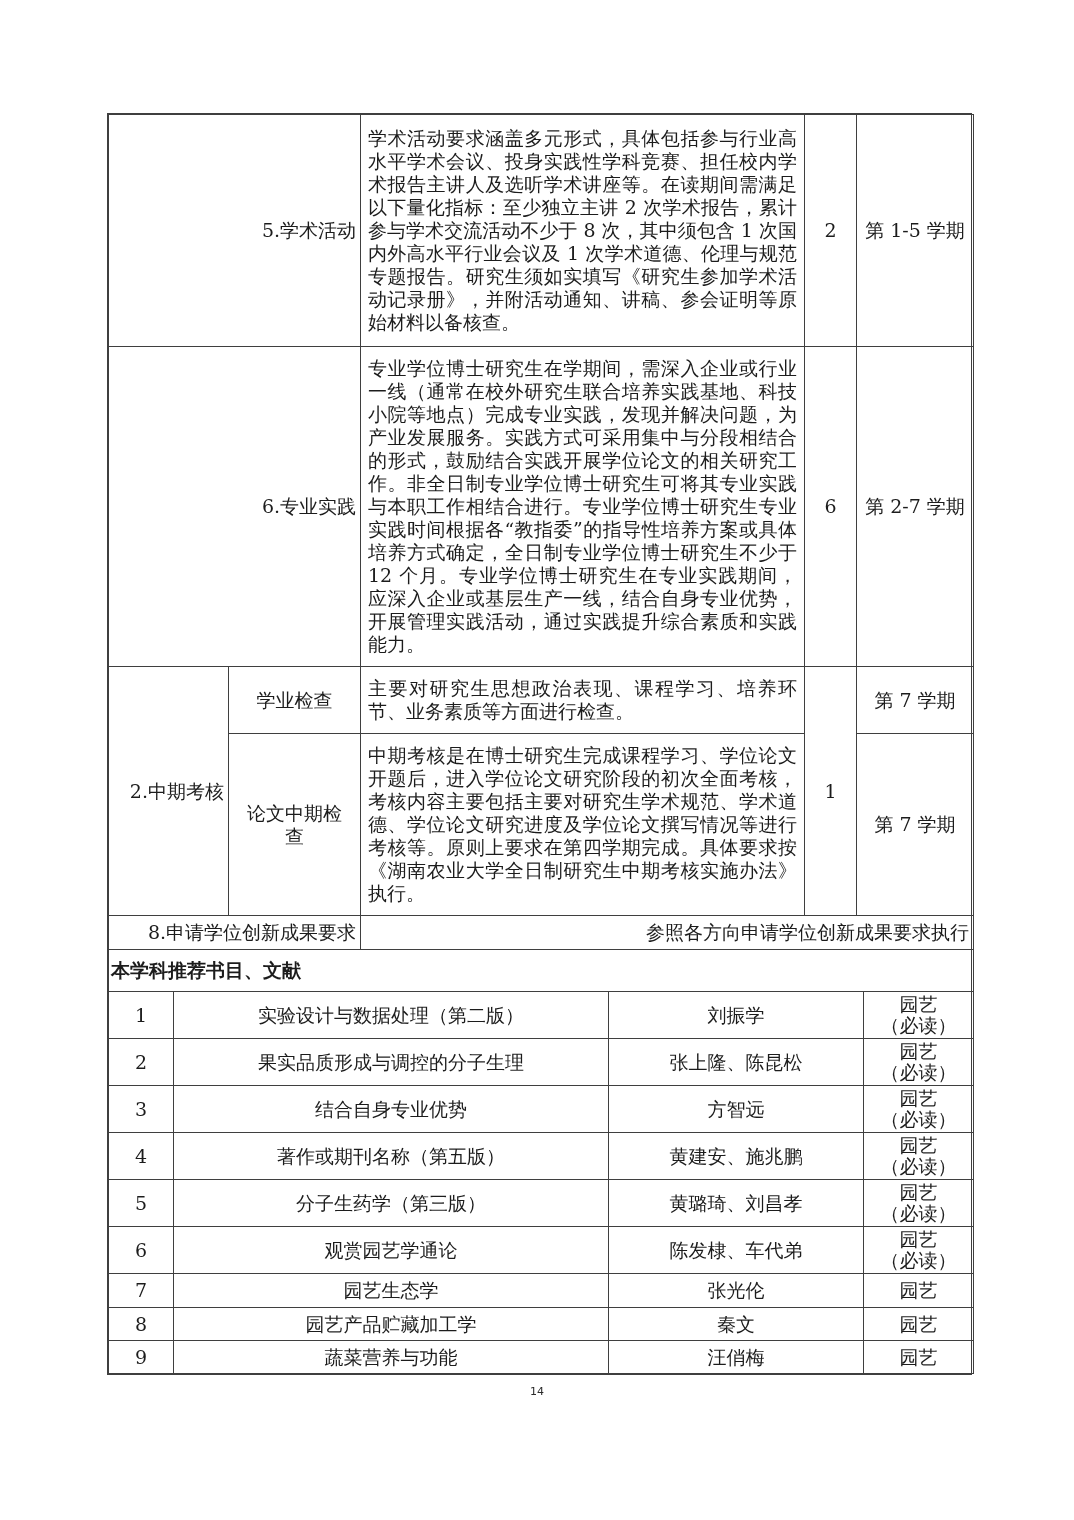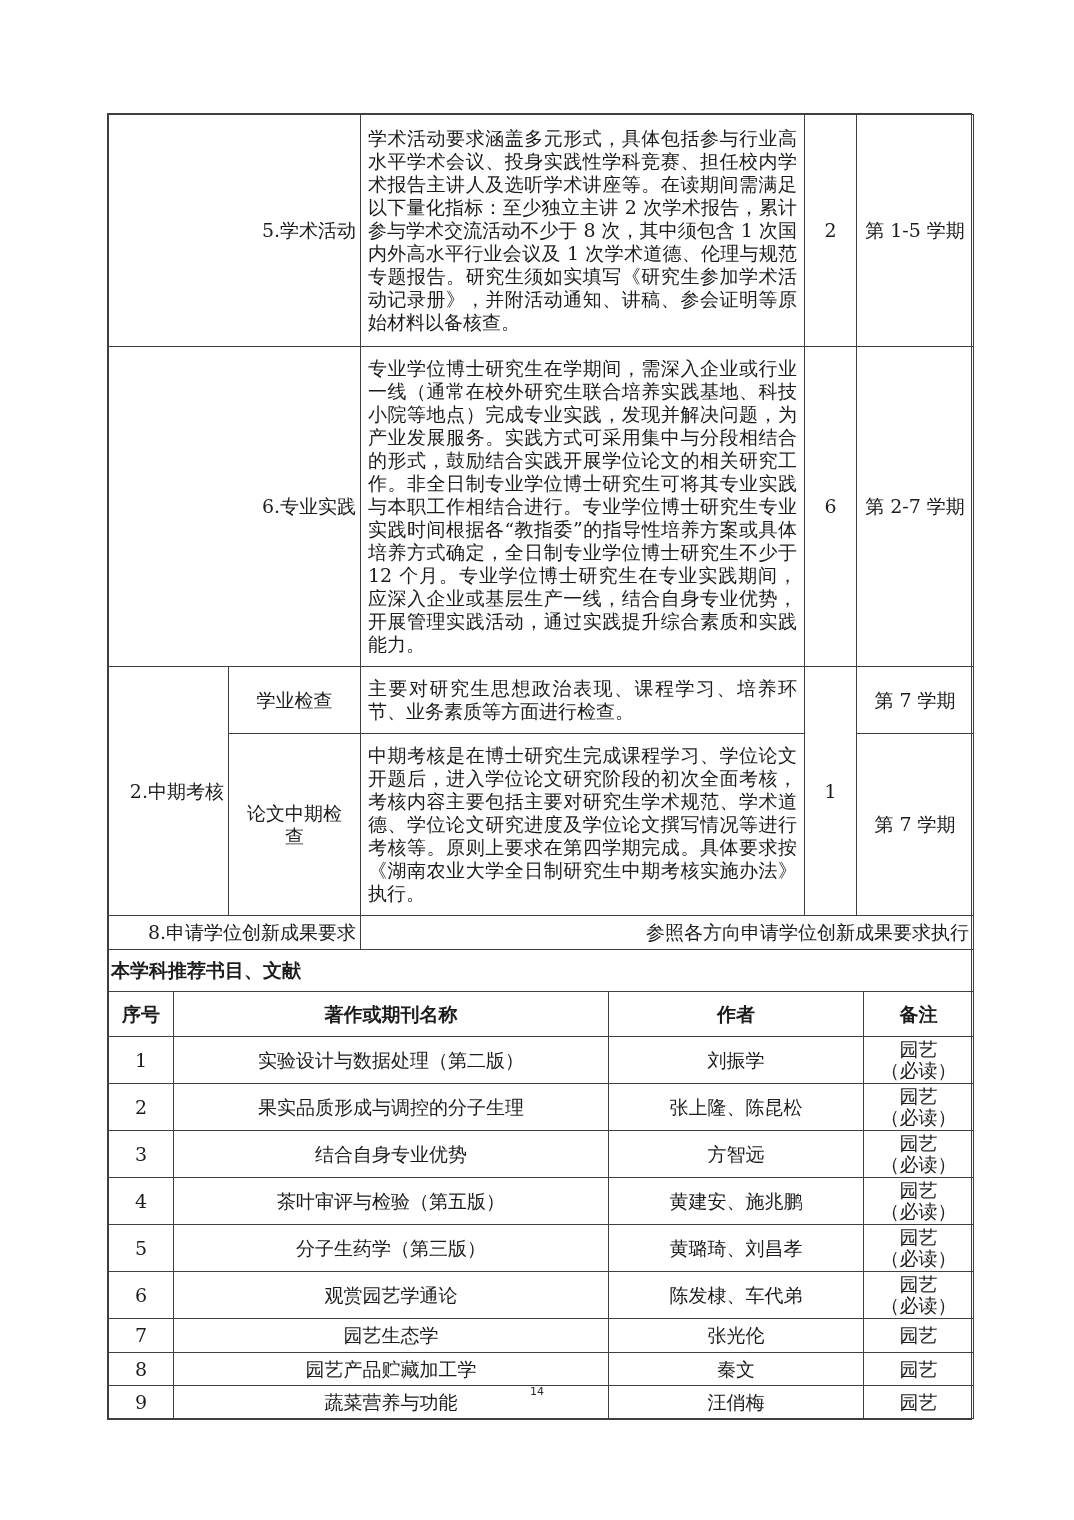--- a/index.html
+++ b/index.html
@@ -107,26 +107,20 @@
     </table>
 
   <table class="tbl">
     <colgroup>
       <col style="width:65px">
         <col style="width:435px">
         <col style="width:255px">
         <col style="width:110px">
     </colgroup>
     <tbody>
-        <tr style="height:45px">
-      <td class="books-header">序号</td>
-      <td class="books-header">著作或期刊名称</td>
-      <td class="books-header">作者</td>
-      <td class="books-header">备注</td>
-    </tr>
     <tr style="height:46px">
       <td class="center-cell">1</td>
       <td class="center-cell">实验设计与数据处理（第二版）</td>
       <td class="center-cell">刘振学</td>
       <td class="center-cell">
         <div class="note-line">园艺</div>
         <div class="note-line">（必读）</div>
       </td>
     </tr>
     <tr style="height:46px">
@@ -142,21 +136,21 @@
       <td class="center-cell">3</td>
       <td class="center-cell">结合自身专业优势</td>
       <td class="center-cell">方智远</td>
       <td class="center-cell">
         <div class="note-line">园艺</div>
         <div class="note-line">（必读）</div>
       </td>
     </tr>
     <tr style="height:46px">
       <td class="center-cell">4</td>
-      <td class="center-cell">茶叶审评与检验（第五版）</td>
+      <td class="center-cell">著作或期刊名称（第五版）</td>
       <td class="center-cell">黄建安、施兆鹏</td>
       <td class="center-cell">
         <div class="note-line">园艺</div>
         <div class="note-line">（必读）</div>
       </td>
     </tr>
     <tr style="height:46px">
       <td class="center-cell">5</td>
       <td class="center-cell">分子生药学（第三版）</td>
       <td class="center-cell">黄璐琦、刘昌孝</td>

